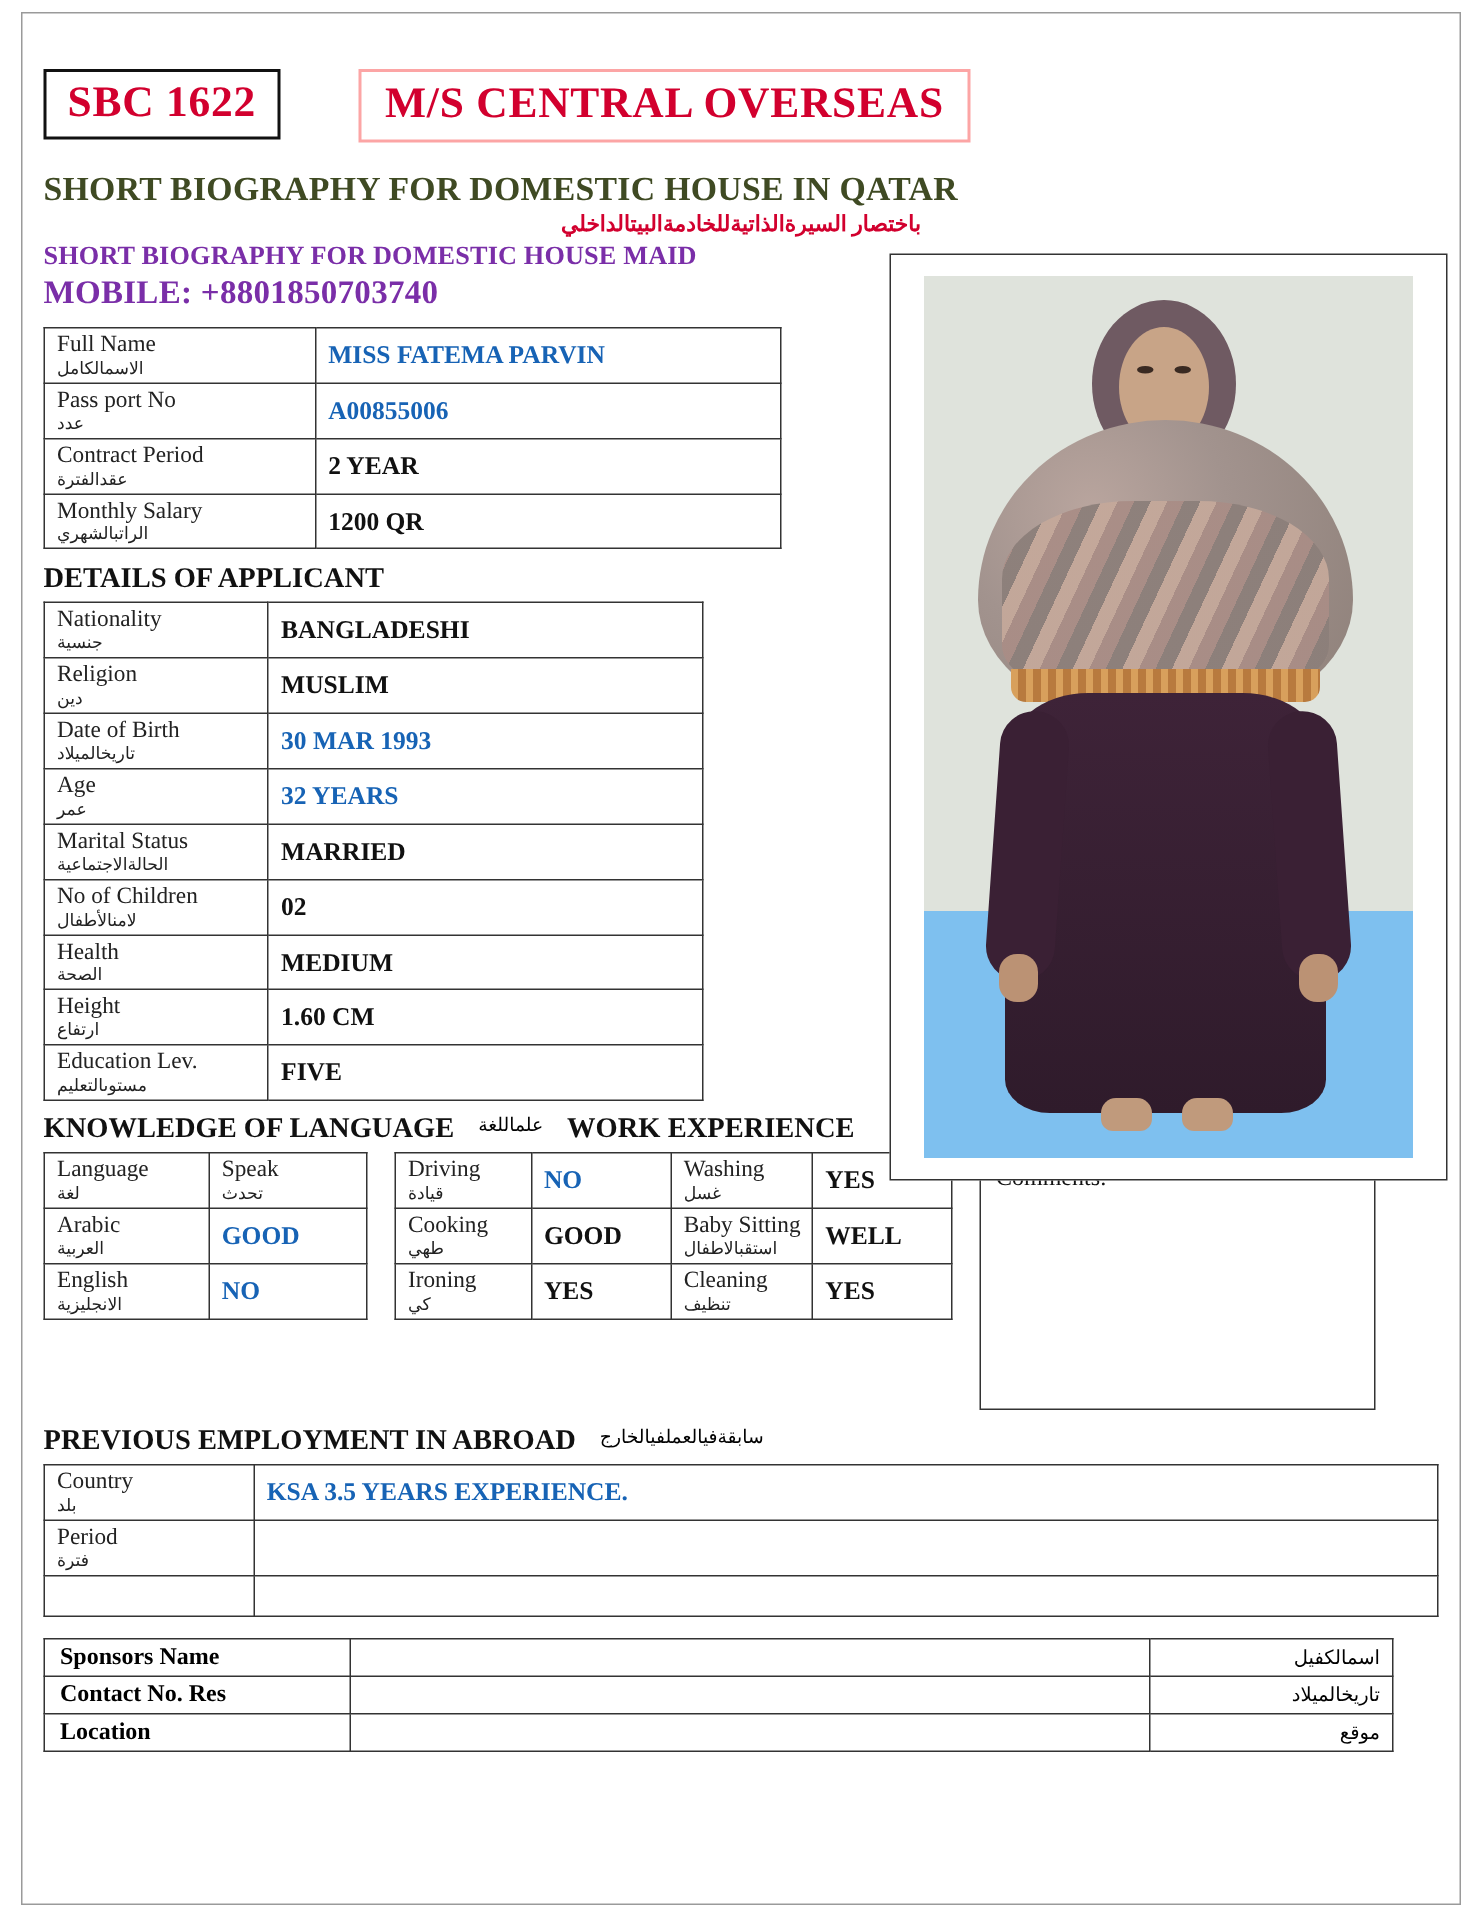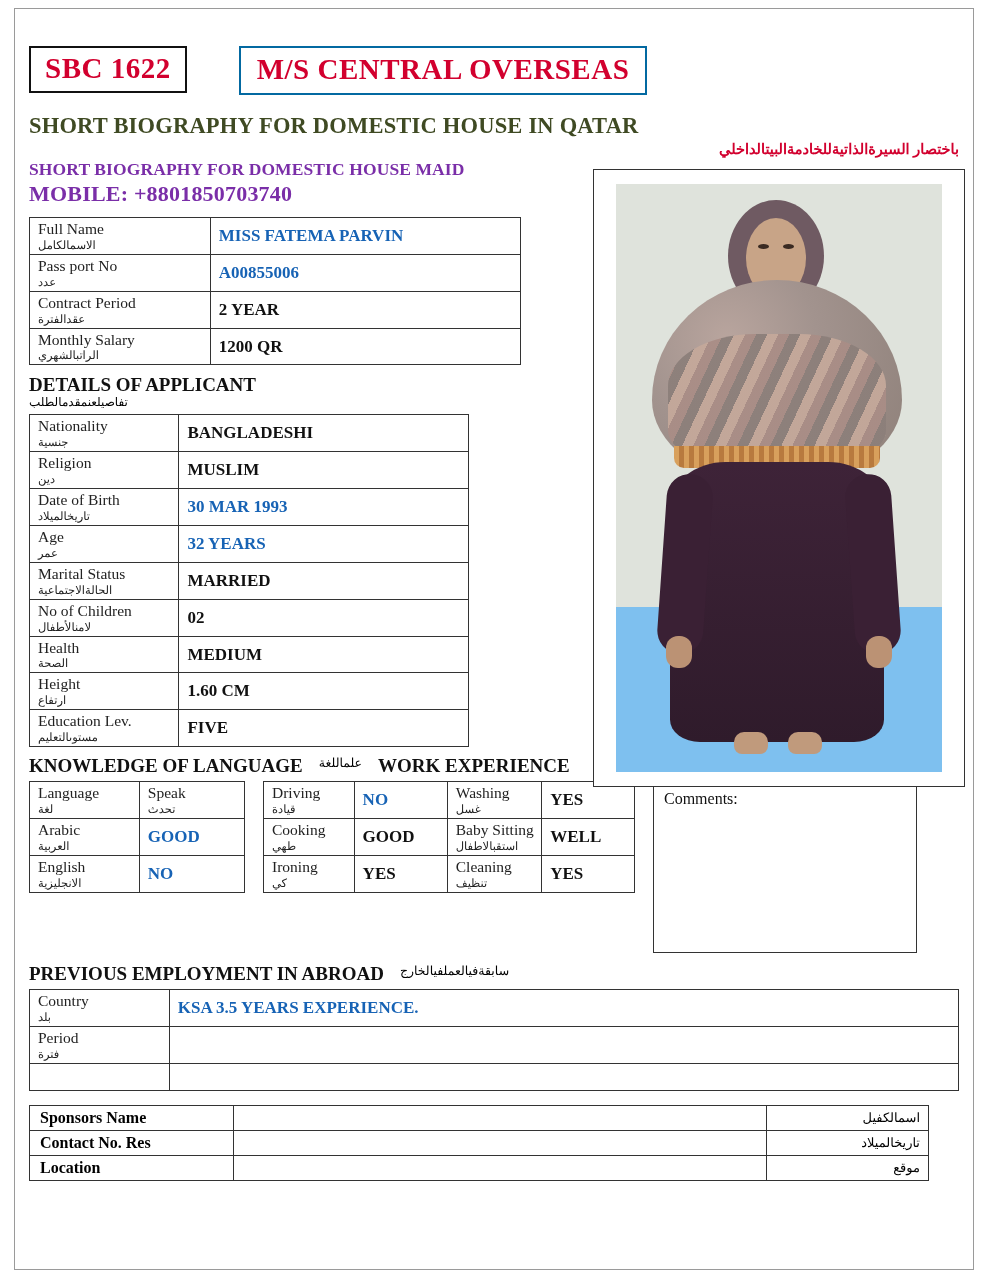--- a/index.html
+++ b/index.html
@@ -28,34 +28,34 @@
   .sbc-box{
     border:2px solid #111;
     padding:4px 14px 6px 14px;
     display:inline-block;
   }
   .sbc-box span{
     color:#d2002e;font-weight:bold;font-size:29px;letter-spacing:.5px;
     font-family:"Liberation Serif",serif;
   }
   .ms-box{
-    border:2px solid #0369a1;
+    border:2px solid #fca5a5;
     padding:5px 16px 7px 16px;
     display:inline-block;
   }
   .ms-box span{
     color:#d2002e;font-weight:bold;font-size:29px;letter-spacing:.5px;
   }
   .title1{
     margin-top:18px;
     color:#3f4a23;font-weight:bold;font-size:22.5px;letter-spacing:.2px;
   }
   .title-ar{
     color:#d2002e;font-weight:bold;font-size:14.5px;margin-top:2px;
-    direction:rtl;text-align:right;
+    direction:rtl;text-align:center;
   }
   .title2{
     color:#7a2ea8;font-weight:bold;font-size:17.5px;margin-top:1px;letter-spacing:.1px;
   }
   .title3{
     color:#7a2ea8;font-weight:bold;font-size:22px;margin-top:1px;letter-spacing:.2px;
   }
   
   .t{border-collapse:collapse;}
   .t td{border:1px solid #333;vertical-align:middle;}
@@ -198,21 +198,20 @@
           <td class="lbl">
             <span class="en">Monthly Salary</span>
             <span class="ar">الراتبالشهري</span>
           </td>
           <td class="val">1200 QR</td>
         </tr>
       </tbody>
     </table>
 
     <div class="sec-title">DETAILS OF APPLICANT</div>
-    <div class="sec-ar">تفاصيلعنمقدمالطلب</div>
 
     <table class="t" id="details-table">
       <tbody>
         <tr>
           <td class="lbl">
             <span class="en">Nationality</span>
             <span class="ar">جنسية</span>
           </td>
           <td class="val">BANGLADESHI</td>
         </tr>

